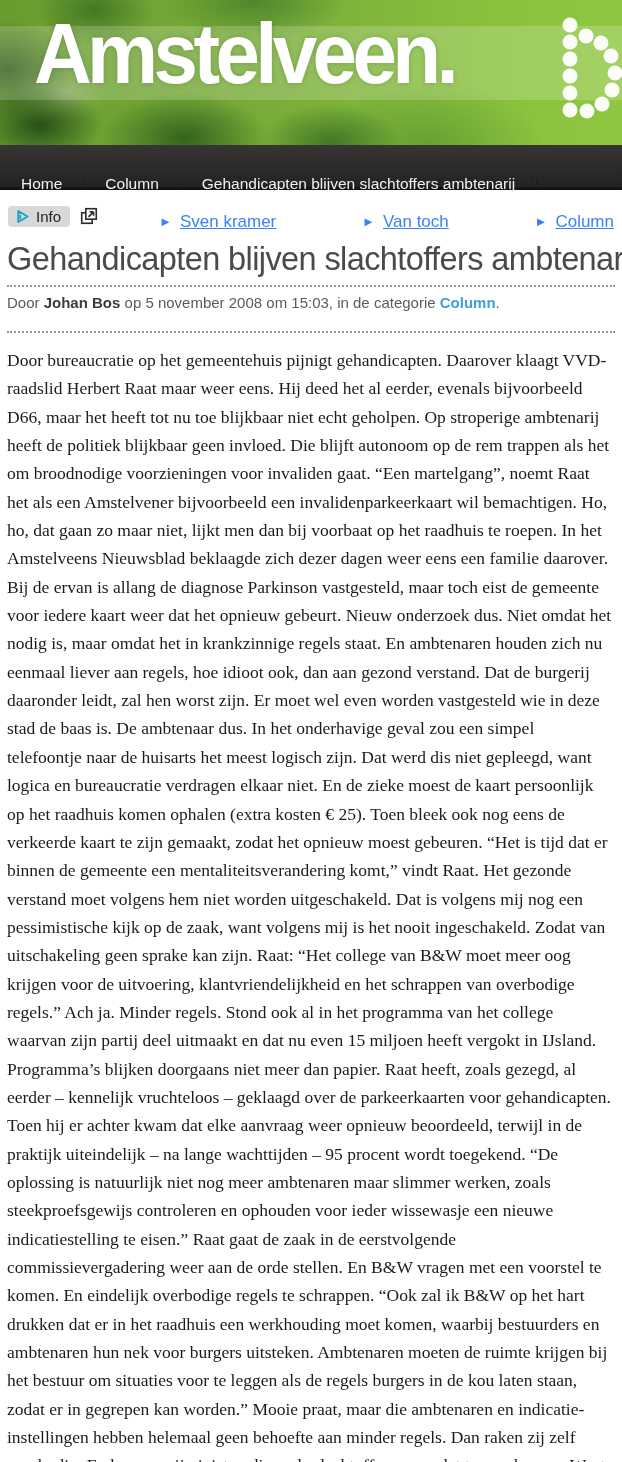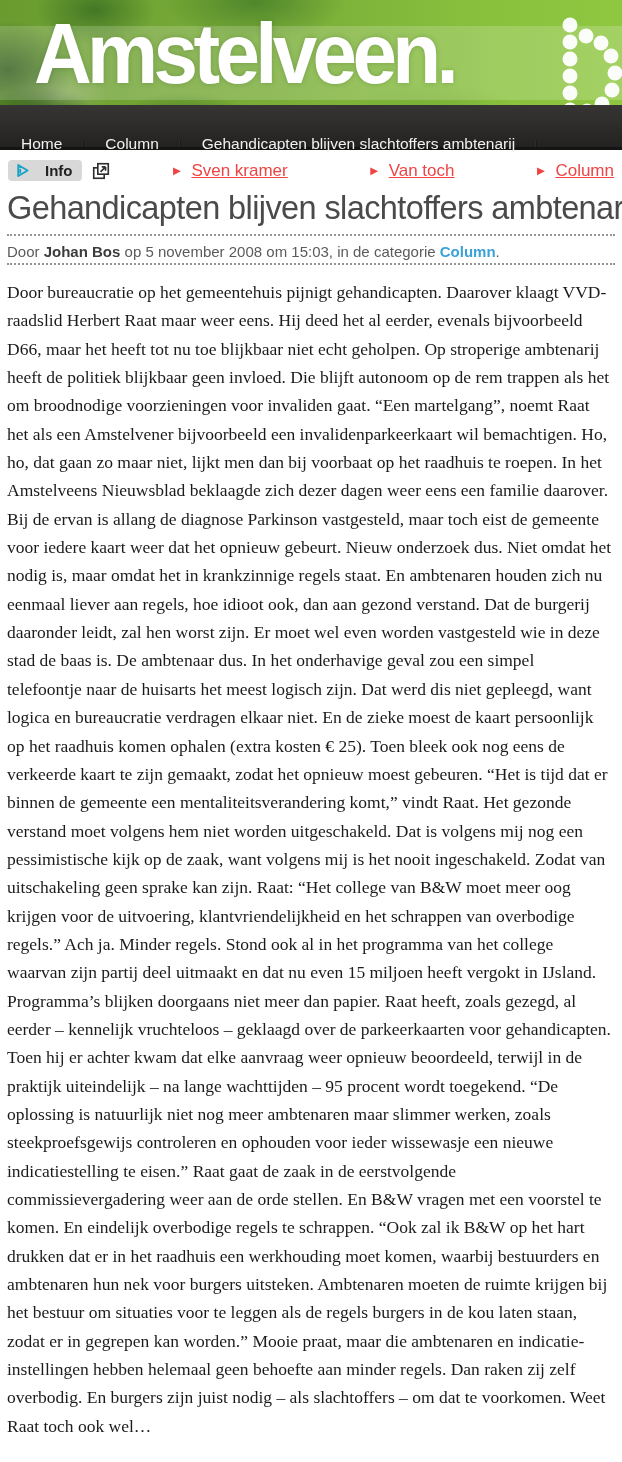--- a/index.html
+++ b/index.html
@@ -6,21 +6,21 @@
   html,body { background:#ffffff; }
   body {
     width:622px;
     font-family:"Liberation Sans", sans-serif;
     -webkit-font-smoothing:antialiased;
   }
   .page { width:622px; overflow:hidden; background:#fff; }
 
   
   .banner {
-    position:relative; height:105px; overflow:hidden;
+    position:relative; height:145px; overflow:hidden;
     background-color:#79ad35;
     background-image:
       radial-gradient(ellipse 90px 55px at 40px 125px,  rgba(22,60,18,0.80), rgba(22,60,18,0) 70%),
       radial-gradient(ellipse 120px 65px at 185px 138px, rgba(28,76,22,0.75), rgba(28,76,22,0) 70%),
       radial-gradient(ellipse 100px 55px at 330px 142px, rgba(34,88,26,0.65), rgba(34,88,26,0) 70%),
       radial-gradient(ellipse 95px 70px at 8px 70px,    rgba(26,66,20,0.70), rgba(26,66,20,0) 70%),
       radial-gradient(ellipse 85px 50px at 95px 10px,   rgba(38,92,28,0.60), rgba(38,92,28,0) 70%),
       radial-gradient(ellipse 130px 55px at 255px 2px,  rgba(46,104,34,0.55), rgba(46,104,34,0) 70%),
       radial-gradient(ellipse 70px 40px at 60px 95px,   rgba(190,200,175,0.35), rgba(190,200,175,0) 70%),
       radial-gradient(ellipse 150px 85px at 430px 145px, rgba(60,120,35,0.40), rgba(60,120,35,0) 75%),
@@ -49,44 +49,44 @@
     display:flex; align-items:center;
     padding:0 21px; font-size:15.5px; color:#f1f1f1;
     border-right:1px solid #1b1a19;
     box-shadow:inset -1px 0 0 rgba(255,255,255,0.04);
     cursor:pointer; white-space:nowrap;margin-top:35px;
   }
 
   
   .ad-row { display:flex; align-items:center; padding:10px 8px 0 8px; }
   .info-chip {
-    display:inline-flex; align-items:center; gap:14px;
+    display:inline-flex; align-items:center; gap:5px;
     background:#d8d8d8; border-radius:4px; padding:2px 9px 2px 6px;
-    font-size:15px; color:#222; cursor:pointer;font-weight:bold;
+    font-size:15px; color:#222; cursor:pointer;
   }
   .ext-btn { margin-left:9px; display:inline-flex; cursor:pointer; }
   .ad-links {
     flex:1; display:flex; justify-content:space-between;
     padding-left:60px;
   }
   .ad-link {
-    color:#ef4444; font-size:17px; text-decoration:underline;
-    cursor:pointer; white-space:nowrap;
+    color:#3b82f6; font-size:17px; text-decoration:underline;
+    cursor:pointer; white-space:nowrap;margin-top:12px;
   }
   .ad-link .arrow { font-size:13px; margin-right:8px; display:inline-block; transform:translateY(-1px); }
 
   
   .title {
     padding:0 7px; margin:9px 0 7px 0;
     font-size:32.5px; font-weight:400; color:#4a4a4a;
     letter-spacing:-0.6px; white-space:nowrap; overflow:hidden;
   }
   .dotted-rule { border-top:2px dotted #949494; margin:0 7px; height:0; }
   .byline {
-    padding:0 7px; margin:7px 0 3px 0;
+    padding:0 7px; margin:7px 0 20px 0;
     font-size:15px; color:#5b5b5b;
   }
   .byline .author { font-weight:700; color:#3c3c3c; }
   .byline .category { font-weight:700; color:#3ba1d9; cursor:pointer; }
 
   
   .article-body {
     padding:13px 9px 26px 7px;
     font-family:"Liberation Serif","DejaVu Serif",serif;
     font-size:17.5px; line-height:1.62; color:#1b1b1b;

